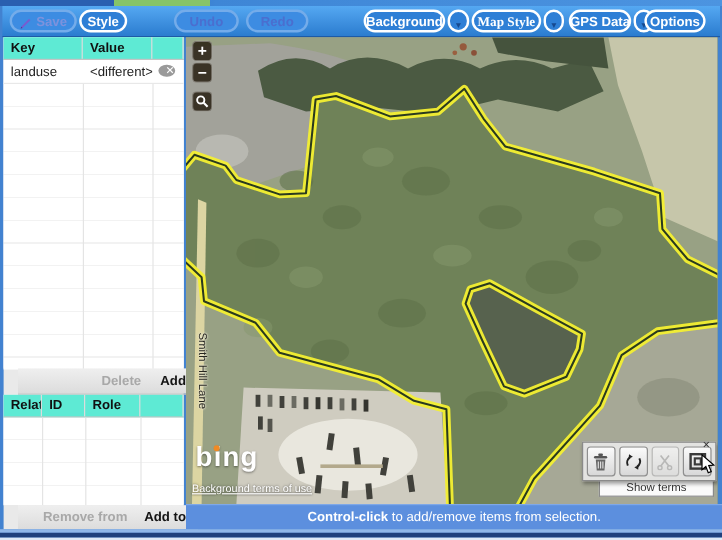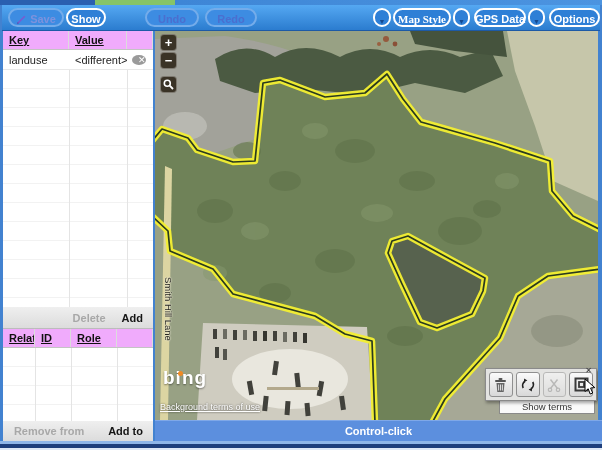--- a/index.html
+++ b/index.html
@@ -16,49 +16,49 @@
     background:linear-gradient(#55a8f2,#2b7ccf);border-bottom:1px solid #1d5aa6;box-sizing:border-box;}
   .tbtn{position:absolute;top:3px;height:19px;border-radius:11px;border:2px solid #fff;background:#2e7fd6;
     color:#fff;font-size:11px;font-weight:bold;display:flex;align-items:flex-end;justify-content:center;
     box-sizing:border-box;cursor:pointer;white-space:nowrap;}
   .tbtn.disabled{border-color:#74acea;color:#4b6ecf;background:#3d8ce2;}
   .tbtn.savebtn{color:#7d92dd;gap:3px;}
   .tbtn .arr{font-size:7px;color:#16498f;}
 
   
   .sidebar{position:absolute;left:3px;top:31px;width:150px;height:410px;background:#e9e9e9;}
-  .t-header{display:grid;height:18px;background:#f0abfc;border-bottom:1px solid #c4c4c4;
-    font-size:11px;font-weight:bold;color:#111;text-decoration:underline;}
+  .t-header{display:grid;height:18px;background:#5eead4;border-bottom:1px solid #c4c4c4;
+    font-size:11px;font-weight:bold;color:#111;}
   .t-header span{padding-left:6px;border-right:1px solid #dcdcdc;display:flex;align-items:center;box-sizing:border-box;overflow:hidden;}
   .tags-table{position:absolute;left:0;top:0;width:150px;height:276px;background:#fff;border-bottom:1px solid #c0c0c0;box-sizing:border-box;}
   .cols2{grid-template-columns:66px 58px 26px;}
   .cols4{grid-template-columns:32px 36px 46px 36px;}
   .t-row{display:grid;grid-template-columns:66px 58px 26px;height:19px;font-size:11px;color:#222;
     align-items:center;border-bottom:1px solid #e8e8e8;background:#fff;}
   .t-row span{padding-left:6px;overflow:hidden;white-space:nowrap;}
   .del-icon{width:13px;height:13px;border-radius:50%;background:#9a9a9a;color:#fff;font-size:9px;
     line-height:13px;text-align:center;margin-left:5px;cursor:pointer;}
   .t-empty{position:relative;width:100%;background:repeating-linear-gradient(#fff 0 18px,#f2f2f2 18px 19px);}
   .vline{position:absolute;top:0;width:1px;height:100%;background:#e4e4e4;}
-  .panel-btns{position:absolute;left:0;width:150px;background:linear-gradient(#efefef,#dcdcdc);
+  .panel-btns{position:absolute;left:12px;width:150px;background:linear-gradient(#efefef,#dcdcdc);
     border-bottom:1px solid #bcbcbc;font-size:11px;font-weight:bold;display:flex;align-items:center;box-sizing:border-box;}
   .btn-gray{color:#a8a8a8;cursor:default;}
   .btn-dark{color:#141414;cursor:pointer;}
   .rel-table{position:absolute;left:0;top:298px;width:150px;height:92px;background:#fff;border-bottom:1px solid #c0c0c0;box-sizing:border-box;}
 
   
   #map{position:absolute;left:155px;top:31px;width:443px;height:389px;overflow:hidden;background:#98a184;cursor:default;}
   #map svg.base{position:absolute;left:0;top:0;}
   .zoom-btn{position:absolute;left:5px;width:17px;height:17px;background:rgba(38,30,16,.84);
     border:1px solid rgba(255,255,255,.35);border-radius:4px;color:#fff;font-weight:bold;font-size:13px;
     text-align:center;line-height:15px;box-sizing:border-box;cursor:pointer;z-index:2;}
   .road-label{position:absolute;left:19px;top:246px;transform:rotate(90deg);transform-origin:left top;
     font-size:9.5px;color:#26261f;white-space:nowrap;z-index:1;
     text-shadow:0 0 2px #e9e6d2,0 0 2px #e9e6d2,0 0 1px #e9e6d2;}
-  .bing{position:absolute;left:8px;top:336px;color:#fff;font-size:19px;font-weight:bold;letter-spacing:1px;
+  .bing{position:absolute;left:8px;top:336px;color:#fff;font-size:23px;font-weight:bold;letter-spacing:1px;
     text-shadow:0 1px 2px rgba(0,0,0,.45);z-index:1;}
   .bing-dot{position:absolute;left:23px;top:340px;width:5px;height:5px;border-radius:50%;background:#f08a24;z-index:2;}
   .terms{position:absolute;left:5px;top:371px;font-size:9px;color:#fff;text-decoration:underline;
     text-shadow:0 0 2px rgba(0,0,0,.7);z-index:1;cursor:pointer;}
   .copyright{position:absolute;left:258px;top:359px;font-size:8.5px;color:#3c3c3c;line-height:10px;z-index:1;
     text-shadow:0 0 2px rgba(255,255,255,.45);white-space:nowrap;}
 
   
   .sel-toolbar{position:absolute;left:330px;top:337px;z-index:3;}
   .sel-main{width:112px;height:33px;background:#e3e3e1;border:1px solid #8a8a8a;
@@ -91,44 +91,47 @@
 
   <div class="toolbar">
     <div class="tbtn disabled savebtn" style="left:6px;width:56px;">
       <svg width="11" height="11" viewBox="0 0 11 11">
           <path d="M1.2,9.8 L2.8,9.3 L9.3,2.8 L8.2,1.7 L1.7,8.2 Z" fill="#7a5ad0"></path>
           <path d="M1.2,9.8 L1.7,8.2 L2.8,9.3 Z" fill="#4a3a90"></path>
         </svg>
       <span>Save</span>
     </div>
     <div class="tbtn" style="left:64px;width:40px;">
-      <span>Show</span>
+      <span>Style</span>
     </div>
     <div class="tbtn disabled" style="left:143px;width:54px;">
       <span>Undo</span>
     </div>
     <div class="tbtn disabled" style="left:203px;width:52px;">
       <span>Redo</span>
     </div>
+    <div class="tbtn" style="left:301px;width:68px;">
+      <span>Background</span>
+    </div>
     <div class="tbtn" style="left:371px;width:18px;">
       <span class="arr">▼</span>
     </div>
     <div class="tbtn" style="left:391px;width:58px;font-family:Liberation Serif, serif;">
       <span>Map Style</span>
     </div>
     <div class="tbtn" style="left:451px;width:17px;">
       <span class="arr">▼</span>
     </div>
     <div class="tbtn" style="left:472px;width:52px;">
       <span>GPS Data</span>
     </div>
     <div class="tbtn" style="left:526px;width:17px;">
       <span class="arr">▼</span>
     </div>
-    <div class="tbtn" style="left:547px;width:51px;">
+    <div class="tbtn" style="left:535px;width:51px;">
       <span>Options</span>
     </div>
   </div>
 
   <div class="sidebar">
 
     <div class="tags-table">
       <div class="t-header cols2">
         <span>Key</span>
         <span>Value</span>
@@ -157,21 +160,21 @@
         <span>Role</span>
         <span></span>
       </div>
       <div class="t-empty" style="height:73px;">
         <div class="vline" style="left:32px;"></div>
         <div class="vline" style="left:68px;"></div>
         <div class="vline" style="left:114px;"></div>
       </div>
     </div>
 
-    <div class="panel-btns" style="top:390px;height:20px;justify-content:flex-end;gap:24px;padding-right:10px;border-bottom:none;">
+    <div class="panel-btns" style="top:390px;height:20px;justify-content:flex-end;gap:14px;padding-right:10px;border-bottom:none;">
       <span class="btn-gray">Remove from</span>
       <span class="btn-dark">Add to</span>
     </div>
   </div>
 
   <div id="map">
     <svg class="base" width="443" height="389" viewBox="0 0 443 389">
       <rect x="0" y="0" width="443" height="389" fill="#98a184"></rect>
 
       <path d="M352,0 L443,0 L443,170 L398,150 L380,95 L360,40 Z" fill="#c6c6aa"></path>
@@ -316,18 +319,19 @@
       <div class="show-more">Show terms</div>
     </div>
 
     <svg class="cursor" width="14" height="18" viewBox="0 0 14 18">
       <path d="M1,1 L1,13.5 L4.2,10.8 L6.2,16 L8.7,15 L6.6,10 L10.8,9.6 Z" fill="#fff" stroke="#000" stroke-width="1"></path>
     </svg>
   </div>
 
   <div class="status">
     <b>Control-click</b>
+    <span>to add/remove items from selection.</span>
   </div>
 
   <div class="strip1"></div>
   <div class="strip2"></div>
   <div class="strip3"></div>
 </div>
 
 </body></html>

